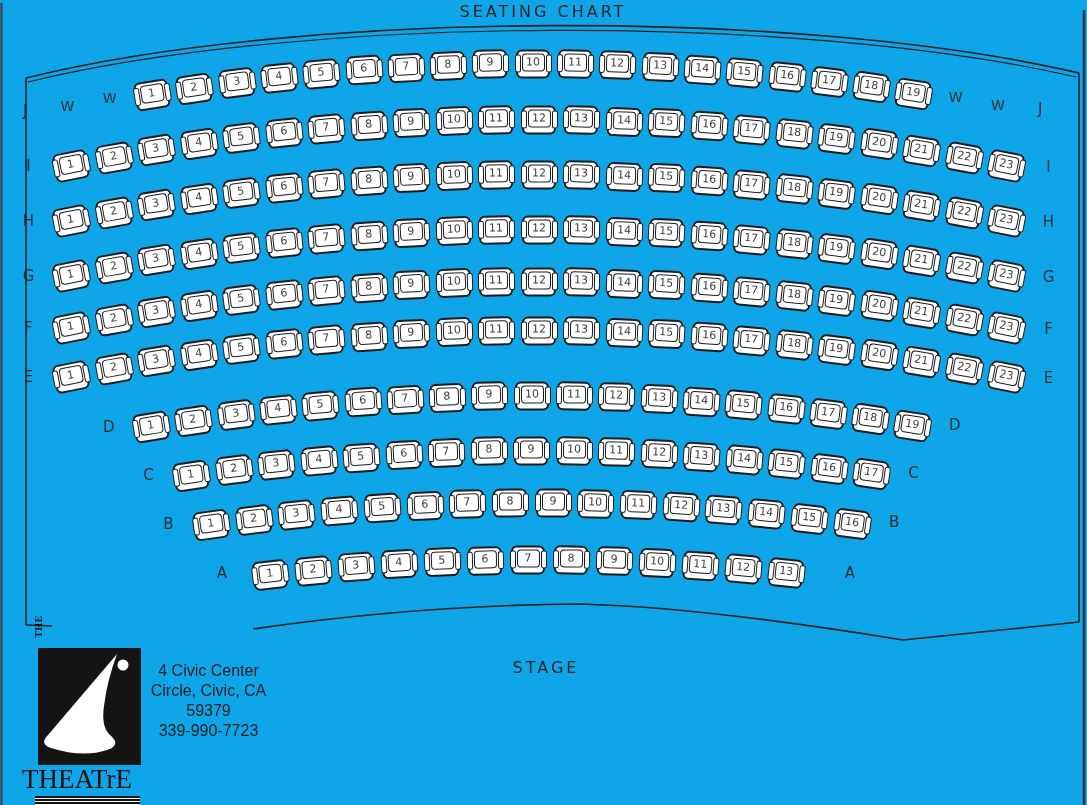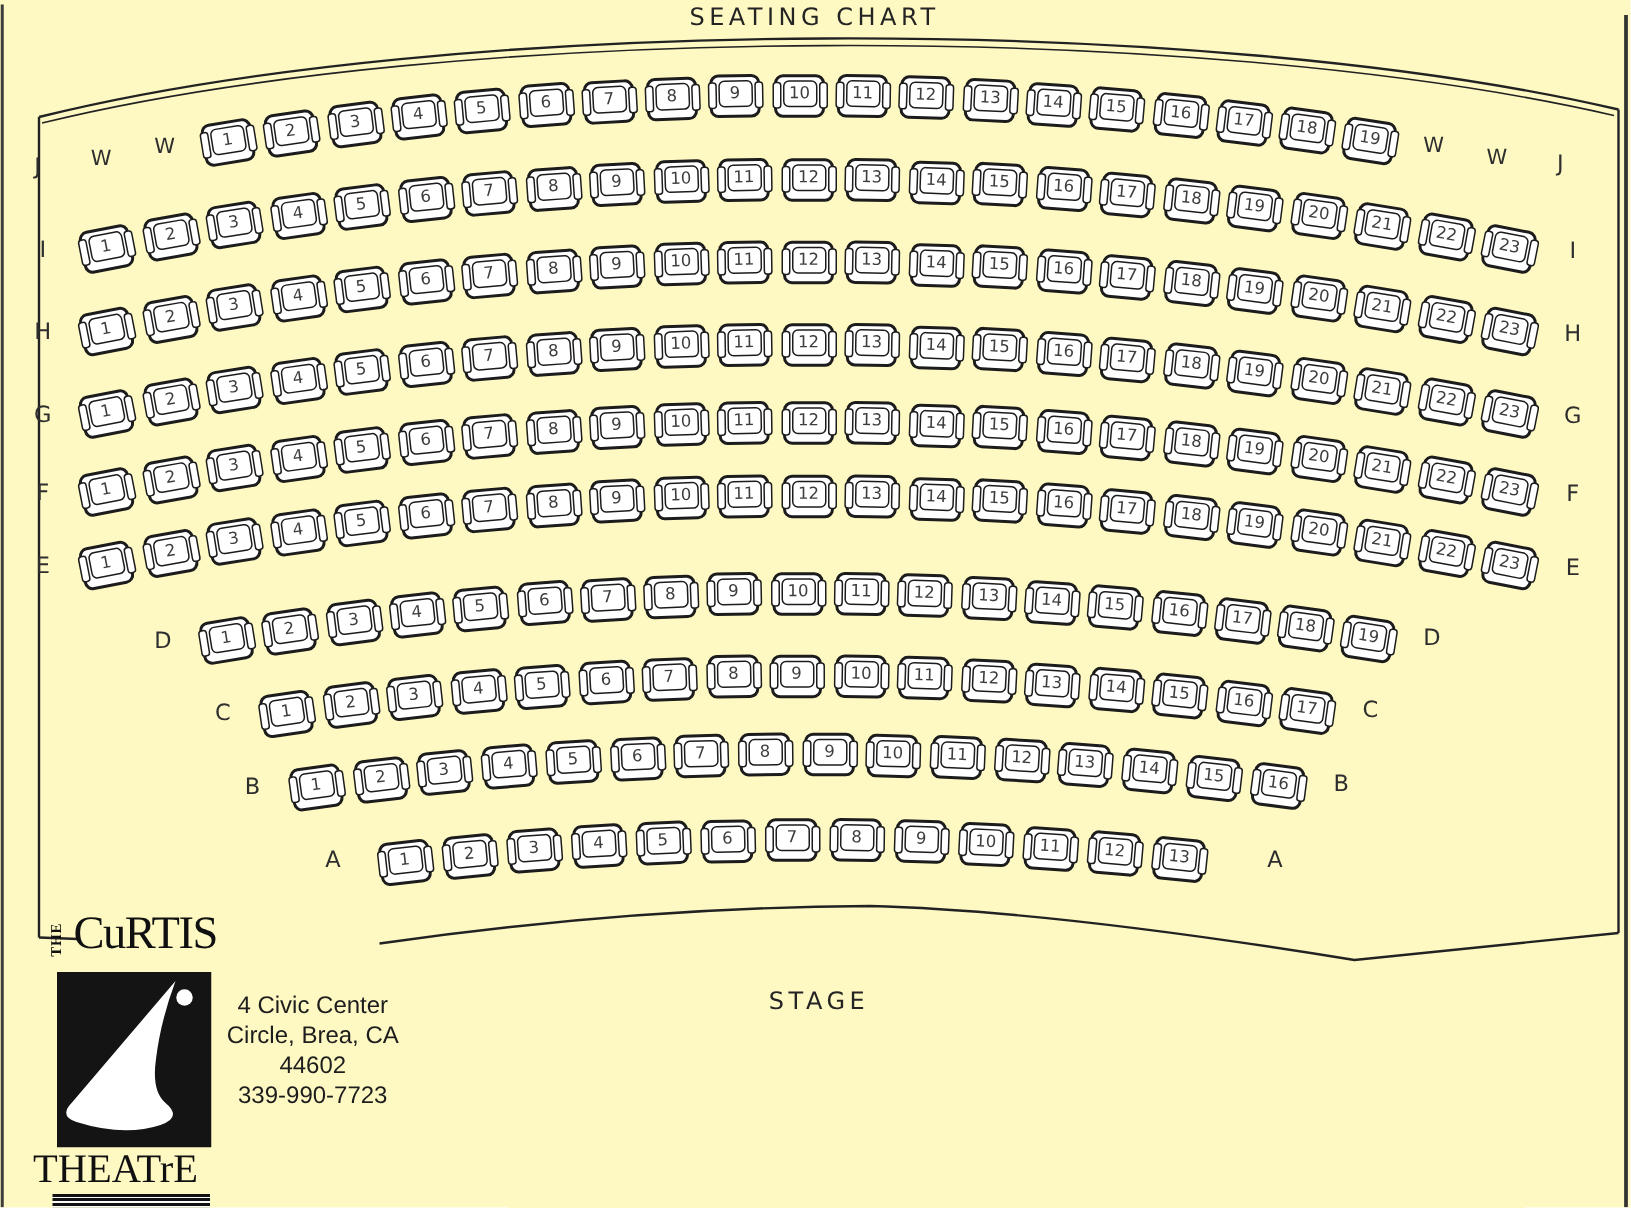--- a/index.html
+++ b/index.html
@@ -1,16 +1,16 @@
 <!DOCTYPE html>
 <html><head>
 <meta charset="utf-8">
 <style>
   html,body{margin:0;padding:0;background:#fff;}
-  #page{position:relative;width:1087px;height:805px;background:#fef9c3;overflow:hidden;
+  #page{position:relative;width:1087px;height:805px;background:#0ea5e9;overflow:hidden;
         font-family:"DejaVu Sans",sans-serif;}
   svg{display:block;}
   #outline-svg{position:absolute;left:0;top:0;z-index:0;}
 
   
   .big-label{position:absolute;transform:translate(-50%,-50%);color:#242424;
              font-size:16px;letter-spacing:3px;white-space:nowrap;z-index:3;}
 
   
   .seat{position:absolute;width:34px;height:29px;box-sizing:border-box;
@@ -1079,29 +1079,28 @@
         <span class="arm ar"></span>
       </div>
       <div class="seat" style="left: 786px; top: 573.02px; transform: translate(-50%, -50%) rotate(5.97deg);">
         <span class="arm al"></span>
         <span class="num">13</span>
         <span class="arm ar"></span>
       </div>
     </div>
 
   <span id="logo-the">THE</span>
-  <span id="logo-name">CuRTIS</span>
   <svg id="spotlight-svg" width="103" height="117" viewBox="0 0 103 117">
     <rect x="0" y="0" width="103" height="117" fill="#141414"></rect>
     <path d="M79,6 L10,87 Q1,96 13,100 Q45,110 69,102 Q84,97 72,87 Q63,79 66,58 Q69,33 79,6 Z" fill="#ffffff"></path>
     <circle cx="85" cy="17" r="5.5" fill="#ffffff"></circle>
   </svg>
   <span id="logo-theatre">THEATrE</span>
   <div id="logo-stripes"></div>
 
   <div id="address">
     <div>4 Civic Center</div>
-    <div>Circle, Brea, CA</div>
-    <div>44602</div>
+    <div>Circle, Civic, CA</div>
+    <div>59379</div>
     <div>339-990-7723</div>
   </div>
 
 </div>
 
 </body></html>

